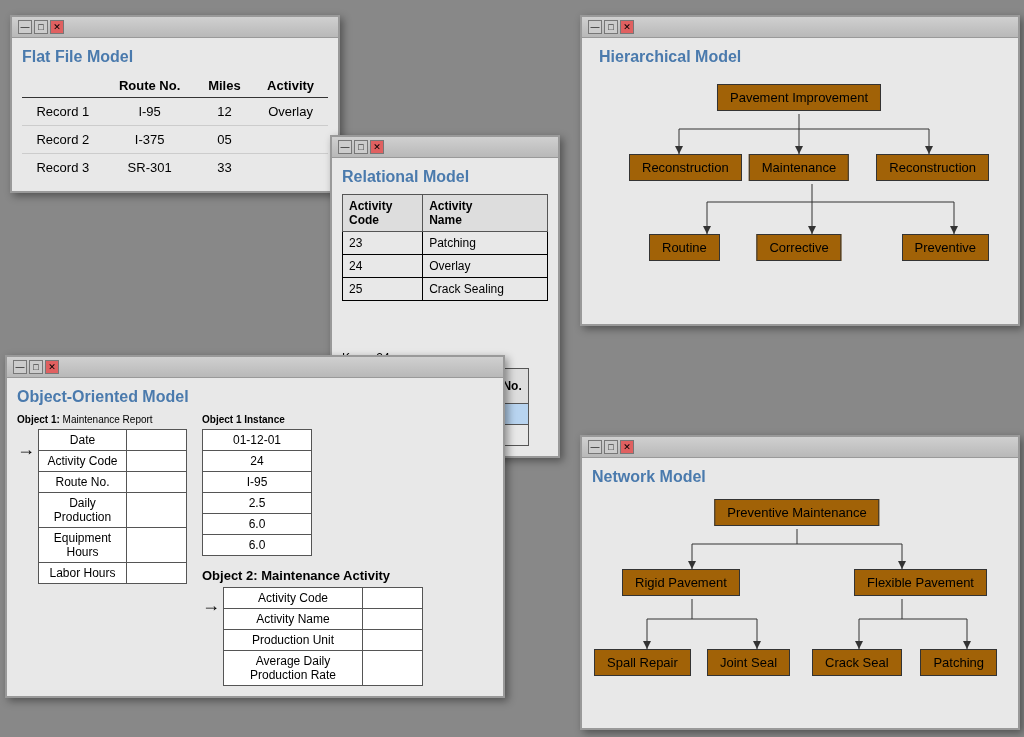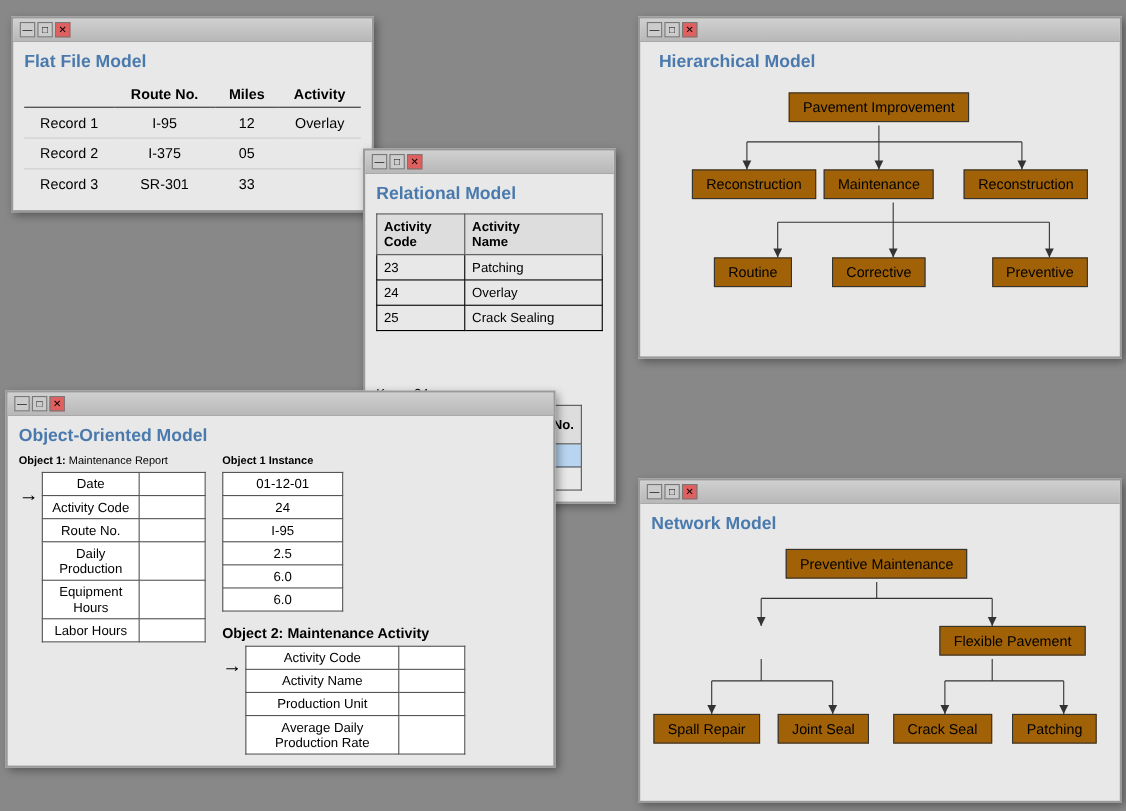--- a/index.html
+++ b/index.html
@@ -423,20 +423,23 @@
     </div>
   </div>
   <div class="window-content">
     <div class="window-title">Network Model</div>
     <div class="net-wrapper" style="width:410px; height:240px; position:relative;">
 
       <div style="position:absolute; left:50%; transform:translateX(-50%); top:5px;">
         <div class="tree-node">Preventive Maintenance</div>
       </div>
 
+      <div style="position:absolute; left:30px; top:75px;">
+        <div class="tree-node">Rigid Pavement</div>
+      </div>
       <div style="position:absolute; right:15px; top:75px;">
         <div class="tree-node">Flexible Pavement</div>
       </div>
 
       <div style="position:absolute; left:2px; top:155px;">
         <div class="tree-node">Spall Repair</div>
       </div>
       <div style="position:absolute; left:115px; top:155px;">
         <div class="tree-node">Joint Seal</div>
       </div>

